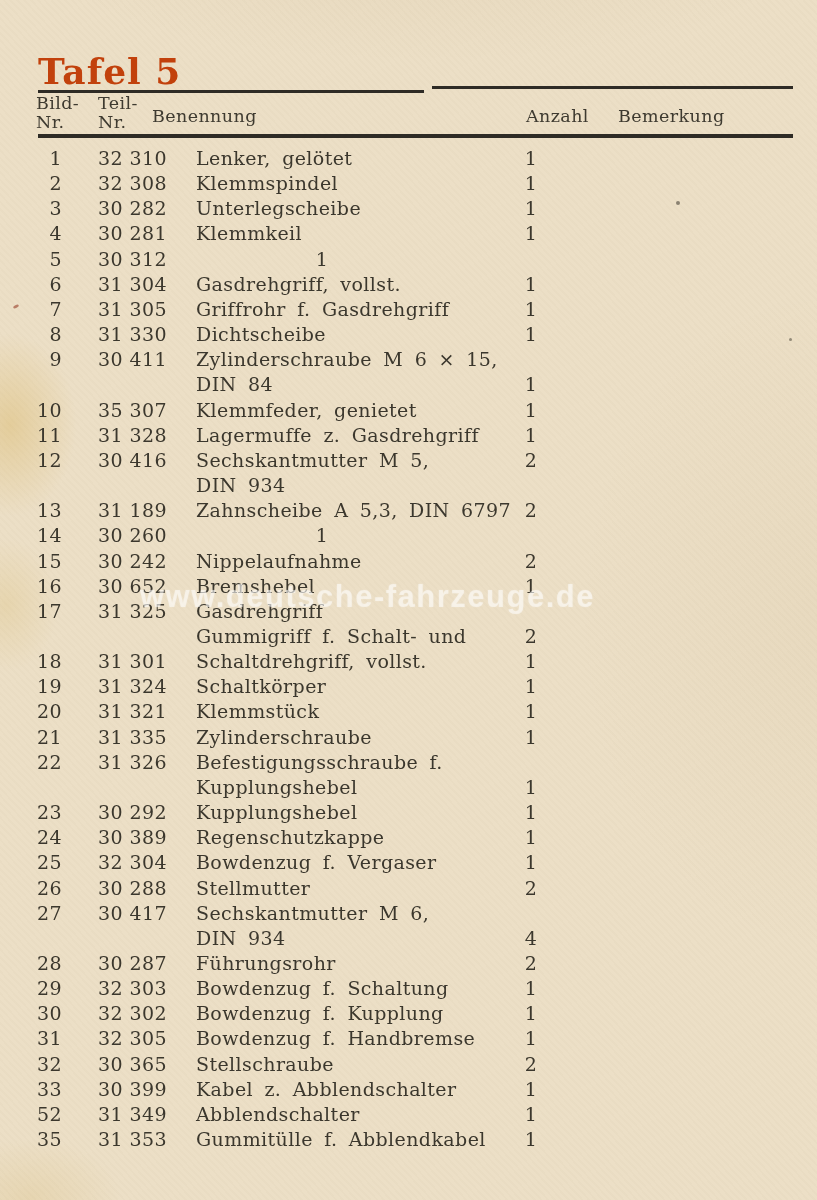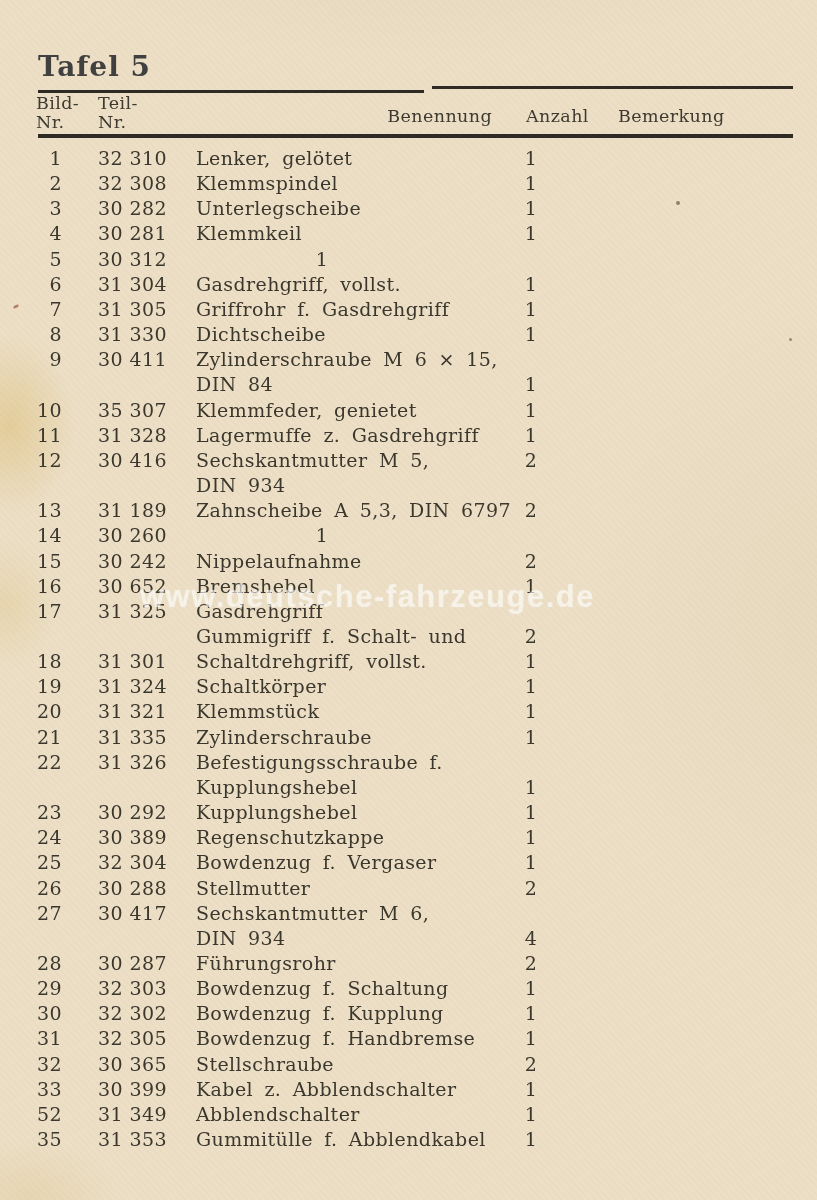--- a/index.html
+++ b/index.html
@@ -27,41 +27,41 @@
       radial-gradient(320px 420px at 830px 620px,rgba(150,115,55,0.05), rgba(150,115,55,0) 80%),
       repeating-linear-gradient(47deg, rgba(120,100,60,0.025) 0 2px, rgba(0,0,0,0) 2px 5px);
   }
   .speck{position:absolute;border-radius:50%;pointer-events:none;}
   #speck-1{left:13px;top:305px;width:6px;height:3px;background:rgba(158,74,52,0.65);transform:rotate(-25deg);}
   #speck-2{left:676px;top:201px;width:4px;height:4px;background:rgba(60,55,45,0.55);}
   #speck-3{left:789px;top:338px;width:3px;height:3px;background:rgba(60,55,45,0.5);}
 
   #page-title{
     position:absolute;left:38px;top:50px;
-    font-size:28px;font-weight:bold;letter-spacing:1px;
-    color:#404040;
+    font-size:36px;font-weight:bold;letter-spacing:1px;
+    color:#c2410c;
   }
   .rule{position:absolute;background:var(--rule);}
   #rule-top-left  {left:38px; top:90px; width:386px;height:3px;}
   #rule-top-right {left:432px;top:86px; width:361px;height:3px;}
   #rule-header-bottom{left:38px;top:134px;width:755px;height:4px;}
 
   
   .grid{
     display:grid;
     grid-template-columns:26px 90px 340px 78px 1fr;
     width:760px;
   }
   #table-header{
     position:absolute;left:36px;top:94px;height:38px;
     font-size:17.5px;letter-spacing:0.4px;color:#3e3a30;
   }
   #table-header .h1,#table-header .h2{line-height:19px;}
   #table-header .h2{padding-left:36px;}
-  #table-header .h3{align-self:center;text-align:right;transform:translateY(3px);}
+  #table-header .h3{align-self:center;text-align:left;transform:translateY(3px);}
   #table-header .h4{align-self:center;text-align:center;transform:translateY(3px);margin-left:34px;}
   #table-header .h5{align-self:center;padding-left:48px;transform:translateY(3px);}
 
   #table-body{
     position:absolute;left:36px;top:146px;
     font-size:19px;line-height:25.15px;letter-spacing:0.4px;
   }
   .row{display:grid;grid-template-columns:26px 90px 340px 78px 1fr;width:760px;}
   .c{white-space:nowrap;}
   .c1{text-align:right;}

